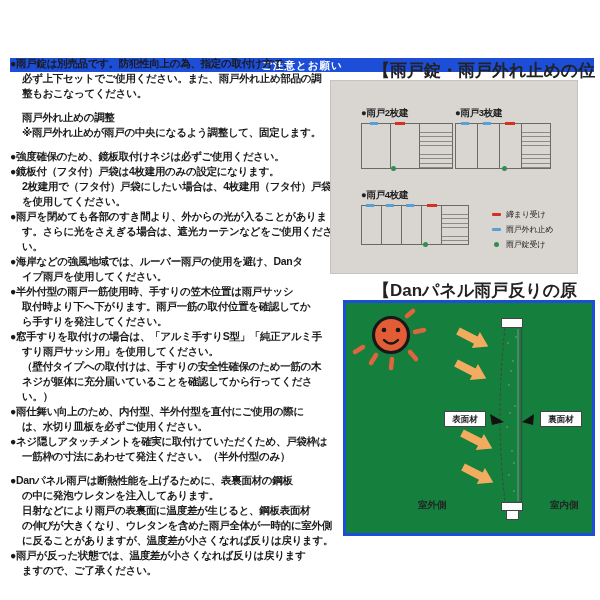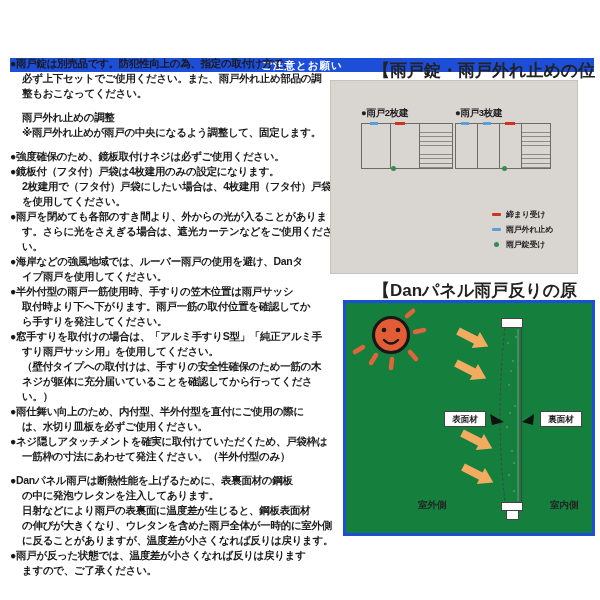--- a/index.html
+++ b/index.html
@@ -43,21 +43,21 @@
   .mk{position:absolute;}
   .mk-blue{width:8px;height:3px;background:#58a0d8;top:-1px;}
   .mk-red{width:10px;height:3px;background:#d43220;top:-1px;}
   .mk-green{width:5px;height:5px;border-radius:50%;background:#2f8f4f;bottom:-2px;}
   
   .legend{position:absolute;left:160px;top:126px;}
   .legend-row{display:flex;align-items:center;height:15px;}
   .legend-swatch{width:10px;margin-right:5px;display:flex;justify-content:center;}
   .sw-dash{width:9px;height:3px;border-radius:1px;}
   .sw-dot{width:5px;height:5px;border-radius:50%;}
-  .legend-label{font-size:8px;font-weight:bold;color:#222;letter-spacing:-0.2px;}
+  .legend-label{font-size:8px;font-weight:normal;color:#222;letter-spacing:-0.2px;}
   
   .dan-box{left:343px;top:300px;width:246px;height:230px;background:#15803d;border:3px solid #1d4ed8;}
   .lbl-box{position:absolute;width:40px;height:14px;background:#fff;border:1px solid #444;
     font-size:8.5px;font-weight:bold;text-align:center;line-height:14px;color:#222;}
   .side-label{position:absolute;font-size:9.5px;font-weight:bold;color:#222;}
 </style>
 </head>
 <body>
 
 <div class="abs header-bar">ご注意とお願い</div>
@@ -123,20 +123,37 @@
         <div class="sd-cell"></div>
       </div>
       <div class="sd-case"></div>
       <div class="mk mk-blue" style="left:6px;"></div>
       <div class="mk mk-blue" style="left:28px;"></div>
       <div class="mk mk-red" style="left:50px;"></div>
       <div class="mk mk-green" style="left:47px;"></div>
     </div>
   </div>
 
+  <div class="sd sd3" style="left:30px;top:108px;">
+    <div class="sd-title">●雨戸4枚建</div>
+    <div class="sd-row">
+      <div class="sd-panels">
+        <div class="sd-cell"></div>
+        <div class="sd-cell"></div>
+        <div class="sd-cell"></div>
+        <div class="sd-cell"></div>
+      </div>
+      <div class="sd-case"></div>
+      <div class="mk mk-blue" style="left:5px;"></div>
+      <div class="mk mk-blue" style="left:25px;"></div>
+      <div class="mk mk-blue" style="left:45px;"></div>
+      <div class="mk mk-red" style="left:66px;"></div>
+      <div class="mk mk-green" style="left:62px;"></div>
+    </div>
+  </div>
 
   <div class="legend">
     <div class="legend-row">
       <span class="legend-swatch">
           <span class="sw-dash" style="background:#d43220;"></span>
         </span>
       <span class="legend-label">締まり受け</span>
     </div>
     <div class="legend-row">
       <span class="legend-swatch">

